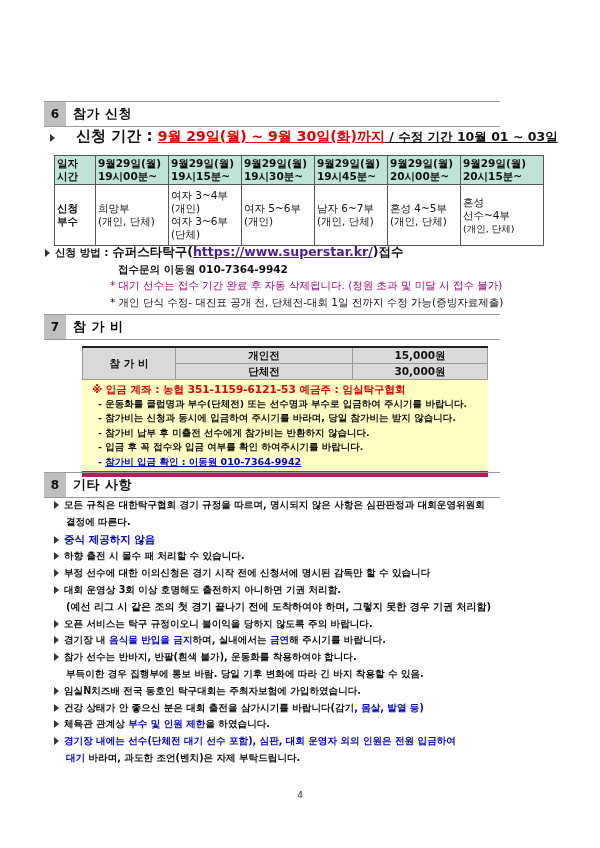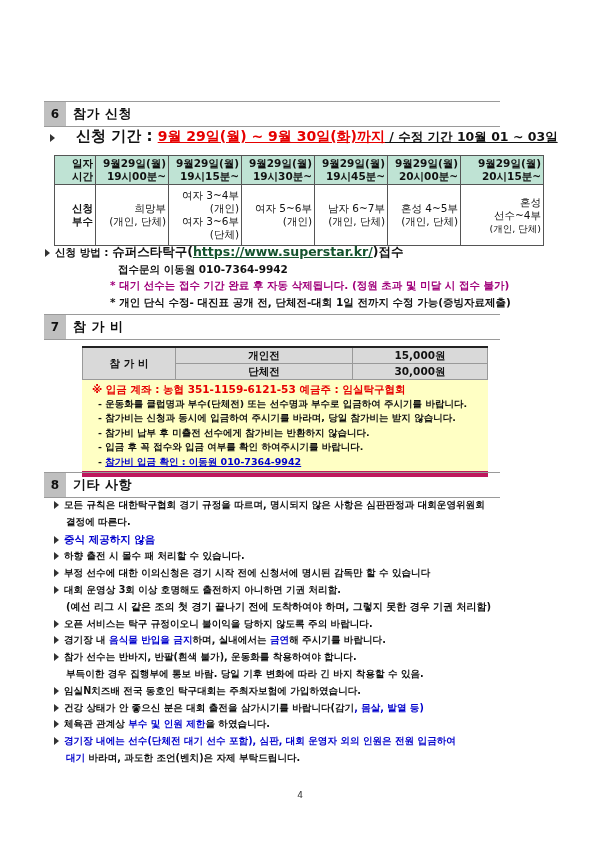--- a/index.html
+++ b/index.html
@@ -18,32 +18,32 @@
             border-bottom: 4px solid transparent; border-left: 5px solid #333; margin-right: 5px;
             vertical-align: middle; }
 
   .period { position: absolute; left: 50px; top: 127px; font-size: 12px; font-weight: bold; white-space: nowrap; }
   .period .label { font-size: 15px; margin-left: 16px; }
   .period .red { color: #e60000; text-decoration: underline; font-size: 14px; }
   .period .blk { text-decoration: underline; font-size: 12.5px; }
 
   table.sched { position: absolute; left: 54px; top: 155px; border-collapse: collapse;
                 font-size: 10.5px; font-weight: bold; }
-  table.sched td { border: 1px solid #555; text-align: right; padding: 0 2px; line-height: 13px; }
+  table.sched td { border: 1px solid #555; text-align: left; padding: 0 2px; line-height: 13px; }
   table.sched tr.head td { background: #bfe3d4; height: 28px; }
   table.sched tr.body td { height: 60px; font-weight: normal; }
   table.sched tr.body td .b { font-weight: bold; }
 
   .method { position: absolute; left: 45px; top: 244px; font-size: 10.5px; line-height: 16.5px; }
   .method .title { font-weight: bold; }
   .method .big { font-weight: bold; font-size: 12.5px; }
-  .method .link { color: #14532d; text-decoration: underline; font-weight: bold; font-size: 12.5px; }
+  .method .link { color: #4c1d95; text-decoration: underline; font-weight: bold; font-size: 12.5px; }
   .method .line { white-space: nowrap; }
   .method .ind1 { padding-left: 73px; font-weight: bold; }
-  .method .ind2 { padling-left: 65px; padding-left: 65px; font-weight: bold; }
+  .method .ind2 { padling-left: 65px; padding-left: 65px; font-weight: normal; }
   .method .purple { color: #a0007a; }
 
   .fee-wrap { position: absolute; left: 82px; top: 346px; width: 406px; }
   table.fee { border-collapse: collapse; width: 406px; font-size: 10.5px; font-weight: bold;
               border-top: 2px solid #222; }
   table.fee td { background: #d9d9d9; border: 1px solid #999; text-align: center; height: 15px; padding: 0; }
   table.fee td.label { width: 92px; }
   table.fee td.type { width: 176px; }
   .fee-note { background: #ffffc4; padding: 2px 0 2px 10px; font-size: 9.5px; line-height: 14.5px;
               border-bottom: 6px solid #be185d; font-weight: bold; }

